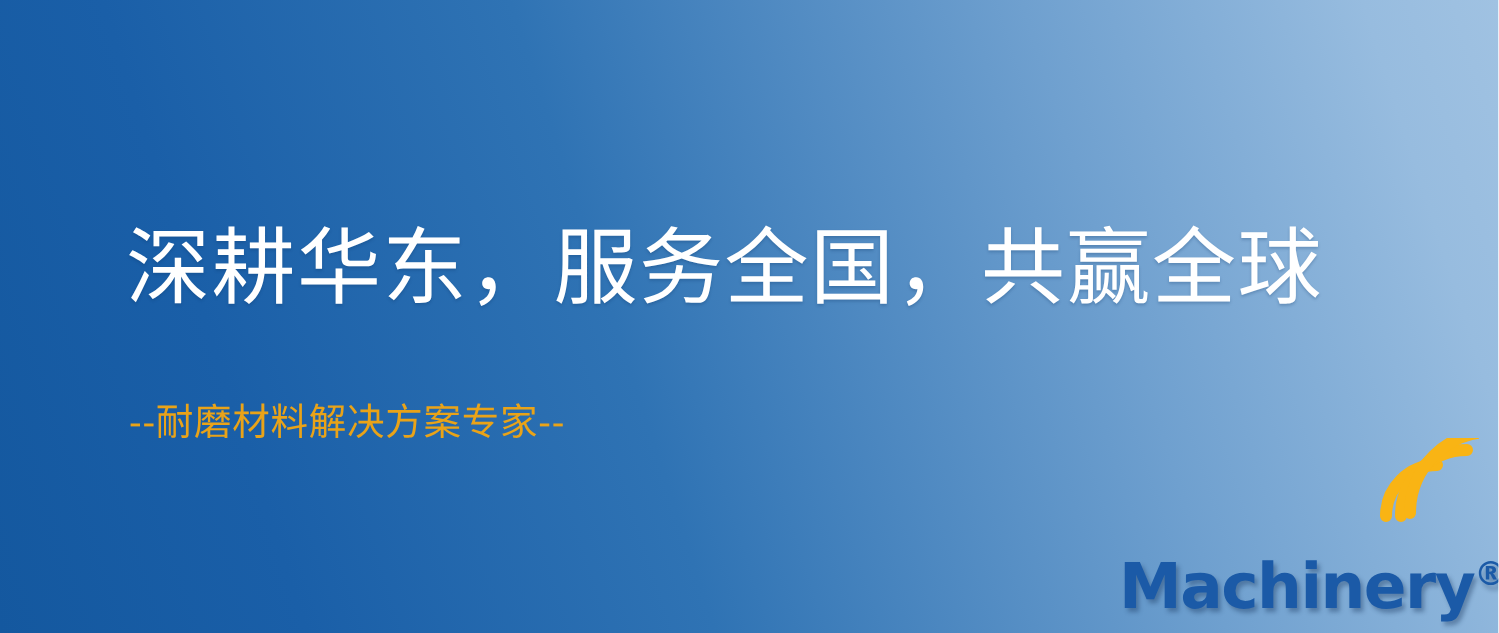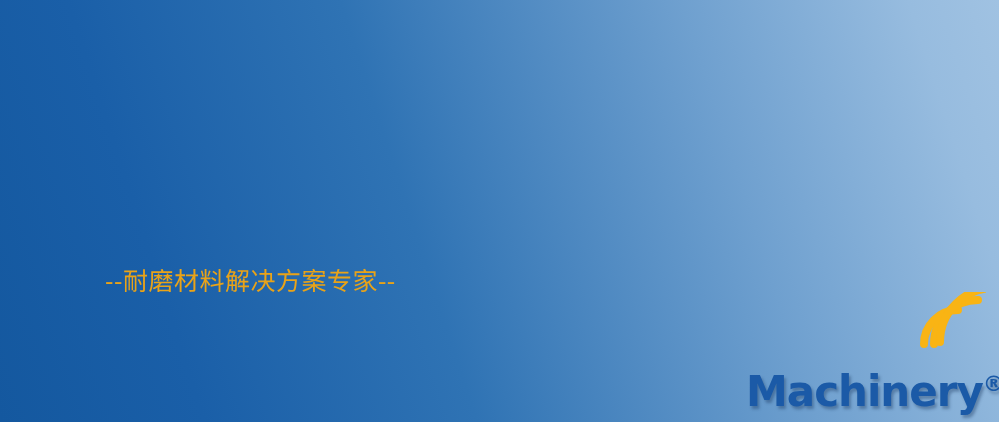--- a/index.html
+++ b/index.html
@@ -38,21 +38,20 @@
   .subtitle {
     position: absolute;
     left: 86px;
     top: 266px;
     color: #e9a318;
     font-family: "DejaVu Serif", "Liberation Serif", serif;
     font-size: 25px;
     line-height: 32px;
     letter-spacing: 0.5px;
     white-space: nowrap;
-    margin-left: 19px;
   }
 
   
   .logo {
     position: absolute;
     left: 744px;
     top: 296px;
     width: 252px;
     height: 124px;
   }
@@ -99,20 +98,21 @@
     width: 74px;
     height: 74px;
     pointer-events: none;
   }
 </style>
 </head>
 <body>
 
 <div class="banner">
 
+  <div class="headline">深耕华东，服务全国，共赢全球</div>
 
   <div class="subtitle">--耐磨材料解决方案专家--</div>
 
   <div class="logo">
 
 
     <svg class="logo-waves" viewBox="0 0 74 74">
       <g fill="none" stroke="#f9b414" stroke-linecap="round">
         <path d="M12 52 A 34 34 0 0 1 46 18" stroke-width="8"></path>
         <path d="M26 58 A 44 44 0 0 1 70 14" stroke-width="8" transform="translate(-4,-6)"></path>

